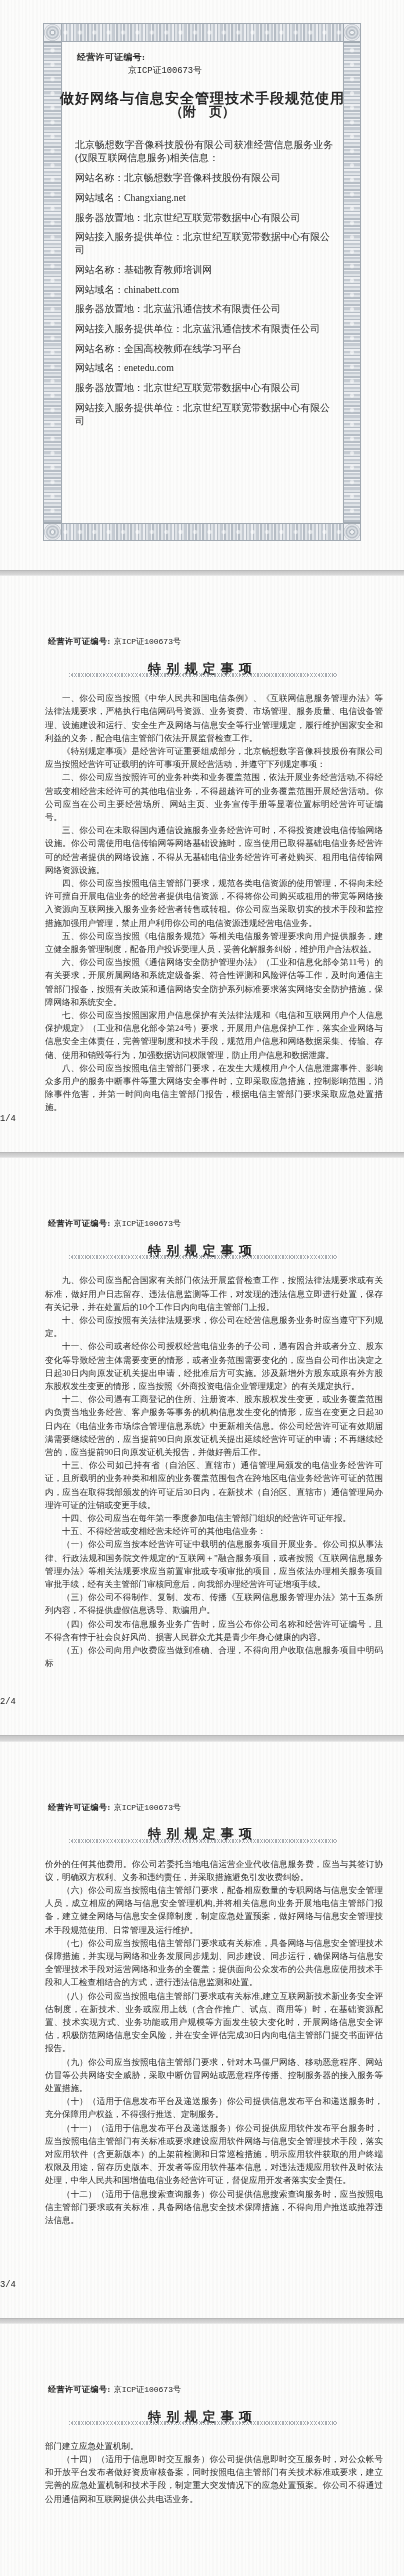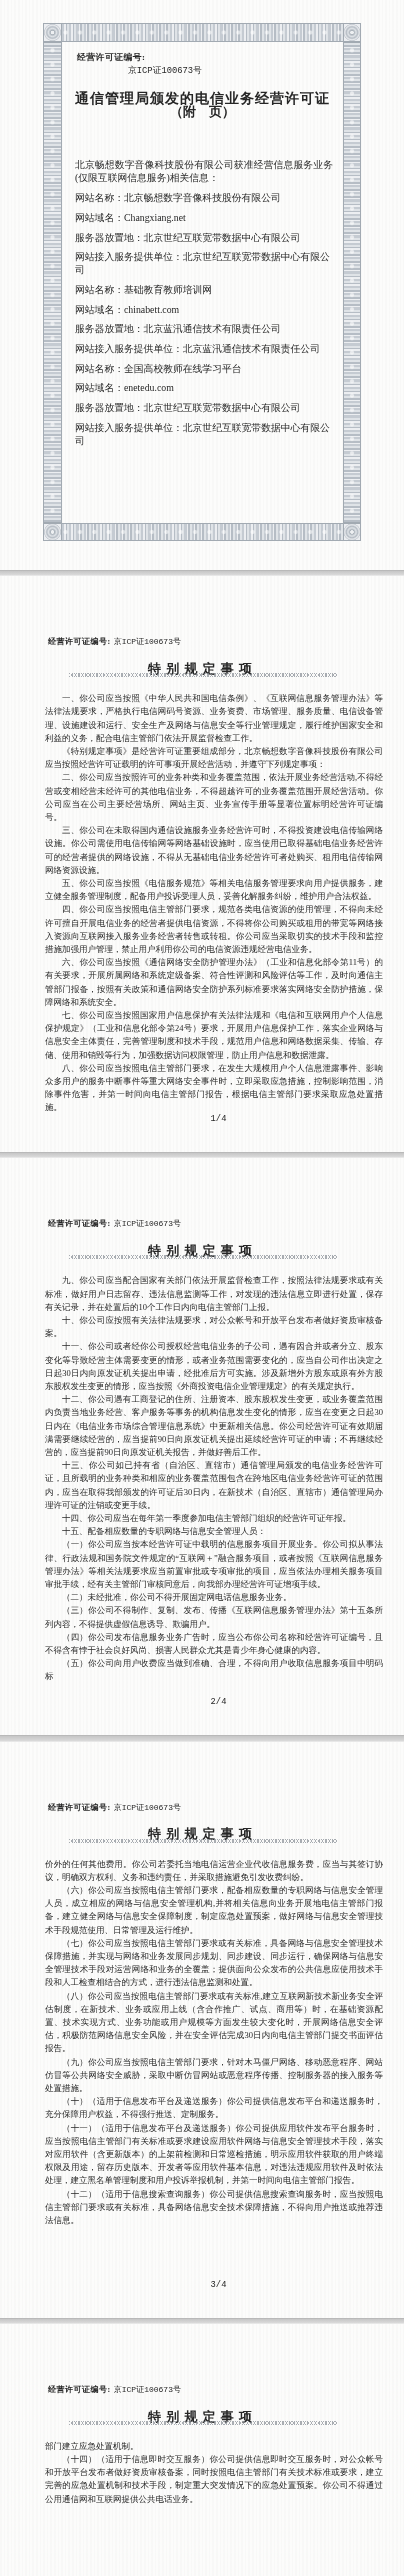--- a/index.html
+++ b/index.html
@@ -25,60 +25,60 @@
   .cb.top{top:0;} .cb.bottom{bottom:0;} .cb.left{left:0;} .cb.right{right:0;}
   .corner{position:absolute;width:18.5px;height:18.5px;box-sizing:border-box;border:0.5px solid #a2aab2;
      background:radial-gradient(circle,#eef0f2 1.5px,#aab2ba 2.1px,#dfe3e7 4.1px,#b6bdc5 5.7px,#e8eaed 7.2px,#c5cbd2 8.2px,#eceef1 8.8px);}
   .corner.tl{left:0;top:0;} .corner.tr{right:0;top:0;} .corner.bl{left:0;bottom:0;} .corner.br{right:0;bottom:0;}
 
   .cert-licline{position:absolute;left:77px;top:52px;font-size:8.8px;font-weight:bold;letter-spacing:0.5px;}
   .cert-licno{position:absolute;left:128px;top:65px;font-size:8.8px;font-family:"Liberation Mono","DejaVu Sans Mono",monospace;}
   .cert-title{position:absolute;left:0;width:405px;top:81px;text-align:center;font-size:14px;
               font-weight:bold;letter-spacing:1px;}
   .cert-subtitle{position:absolute;left:0;width:405px;top:103px;text-align:center;font-size:13px;font-weight:bold;}
-  .cert-body{position:absolute;left:75px;top:138px;width:258px;font-size:9.8px;line-height:13px;margin-top:20px;}
+  .cert-body{position:absolute;left:75px;top:138px;width:258px;font-size:9.8px;line-height:13px;}
   .cert-intro{margin:0 0 7.2px 0;text-align:justify;}
   .entry{margin:0 0 6.7px 0;text-align:left;}
 
   
   .special{font-size:8.5px;}
   #page2{height:576px;} #page3{height:577px;} #page4{height:576px;} #page5{height:550px;}
   .sp-licline{position:absolute;left:48px;top:60px;font-size:8px;}
   .sp-licline .lbl{font-weight:bold;letter-spacing:0.5px;}
   .sp-licline .no{font-family:"Liberation Mono","DejaVu Sans Mono",monospace;margin-left:3.1px;}
   .sp-title{position:absolute;left:0;width:400px;top:73px;text-align:center;font-size:13px;font-weight:bold;
             letter-spacing:5.2px;text-indent:5.2px;}
   .zigzag{position:absolute;left:69px;top:97px;width:268px;height:4.1px;opacity:.7;
      background:repeating-linear-gradient(120deg,#868d94 0 0.8px,rgba(0,0,0,0) 0.8px 3.1px),
                 repeating-linear-gradient(60deg,#868d94 0 0.8px,rgba(0,0,0,0) 0.8px 3.1px);}
   .sp-body{position:absolute;left:45px;top:116px;width:338px;line-height:13.2px;}
   p.para{margin:0;text-indent:2em;text-align:justify;}
   p.para.cont{text-indent:0;}
-  .page-no{position:absolute;left:0;width:351px;text-align:center;font-size:8.8px;
-           font-family:"Liberation Mono","DejaVu Sans Mono",monospace;padding-left:43px;}
+  .page-no{position:absolute;left:0;width:351px;text-align:left;font-size:8.8px;
+           font-family:"Liberation Mono","DejaVu Sans Mono",monospace;}
   #page2 .page-no,#page3 .page-no,#page4 .page-no{bottom:28px;}
 </style>
 </head>
 <body>
 
 <section class="page" id="page1">
   <div class="cert-frame">
     <div class="cb h top"></div>
     <div class="cb h bottom"></div>
     <div class="cb v left"></div>
     <div class="cb v right"></div>
     <div class="corner tl"></div>
     <div class="corner tr"></div>
     <div class="corner bl"></div>
     <div class="corner br"></div>
   </div>
 
   <div class="cert-licline">经营许可证编号:</div>
   <div class="cert-licno">京ICP证100673号</div>
-  <h1 class="cert-title">通信管理局颁发的电信业务经营许可证</h1>
+  <h1 class="cert-title">做好网络与信息安全管理技术手段规范使用</h1>
   <div class="cert-subtitle">（附　页）</div>
 
   <div class="cert-body">
     <p class="cert-intro">北京畅想数字音像科技股份有限公司获准经营信息服务业务(仅限互联网信息服务)相关信息：</p>
 
       <p class="entry"><span>网站名称：</span><span>北京畅想数字音像科技股份有限公司</span></p>
 
       <p class="entry"><span>网站域名：</span><span>Changxiang.net</span></p>
 
       <p class="entry"><span>服务器放置地：</span><span>北京世纪互联宽带数据中心有限公司</span></p>
@@ -115,24 +115,24 @@
   <div class="sp-body">
 
       <p class="para">一、你公司应当按照《中华人民共和国电信条例》、《互联网信息服务管理办法》等法律法规要求，严格执行电信网码号资源、业务资费、市场管理、服务质量、电信设备管理、设施建设和运行、安全生产及网络与信息安全等行业管理规定，履行维护国家安全和利益的义务，配合电信主管部门依法开展监督检查工作。</p>
 
       <p class="para">《特别规定事项》是经营许可证重要组成部分，北京畅想数字音像科技股份有限公司应当按照经营许可证载明的许可事项开展经营活动，并遵守下列规定事项：</p>
 
       <p class="para">二、你公司应当按照许可的业务种类和业务覆盖范围，依法开展业务经营活动,不得经营或变相经营未经许可的其他电信业务，不得超越许可的业务覆盖范围开展经营活动。你公司应当在公司主要经营场所、网站主页、业务宣传手册等显著位置标明经营许可证编号。</p>
 
       <p class="para">三、你公司在未取得国内通信设施服务业务经营许可时，不得投资建设电信传输网络设施。你公司需使用电信传输网等网络基础设施时，应当使用已取得基础电信业务经营许可的经营者提供的网络设施，不得从无基础电信业务经营许可者处购买、租用电信传输网网络资源设施。</p>
 
+      <p class="para">四、你公司应当按照电信主管部门要求，规范各类电信资源的使用管理，不得向未经许可擅自开展电信业务的经营者提供电信资源，不得将你公司购买或租用的带宽等网络接入资源向互联网接入服务业务经营者转售或转租。你公司应当采取切实的技术手段和监控措施加强用户管理，禁止用户利用你公司的电信资源违规经营电信业务。</p>
+
       <p class="para">五、你公司应当按照《电信服务规范》等相关电信服务管理要求向用户提供服务，建立健全服务管理制度，配备用户投诉受理人员，妥善化解服务纠纷，维护用户合法权益。</p>
 
-      <p class="para">四、你公司应当按照电信主管部门要求，规范各类电信资源的使用管理，不得向未经许可擅自开展电信业务的经营者提供电信资源，不得将你公司购买或租用的带宽等网络接入资源向互联网接入服务业务经营者转售或转租。你公司应当采取切实的技术手段和监控措施加强用户管理，禁止用户利用你公司的电信资源违规经营电信业务。</p>
-
       <p class="para">六、你公司应当按照《通信网络安全防护管理办法》（工业和信息化部令第11号）的有关要求，开展所属网络和系统定级备案、符合性评测和风险评估等工作，及时向通信主管部门报备，按照有关政策和通信网络安全防护系列标准要求落实网络安全防护措施，保障网络和系统安全。</p>
 
       <p class="para">七、你公司应当按照国家用户信息保护有关法律法规和《电信和互联网用户个人信息保护规定》（工业和信息化部令第24号）要求，开展用户信息保护工作，落实企业网络与信息安全主体责任，完善管理制度和技术手段，规范用户信息和网络数据采集、传输、存储、使用和销毁等行为，加强数据访问权限管理，防止用户信息和数据泄露。</p>
 
       <p class="para">八、你公司应当按照电信主管部门要求，在发生大规模用户个人信息泄露事件、影响众多用户的服务中断事件等重大网络安全事件时，立即采取应急措施，控制影响范围，消除事件危害，并第一时间向电信主管部门报告，根据电信主管部门要求采取应急处置措施。</p>
 
   </div>
   <div class="page-no">1/4</div>
 </section>
 
@@ -141,35 +141,34 @@
 <section class="page special" id="page3">
   <div class="sp-licline">
     <span class="lbl">经营许可证编号:</span><span class="no">京ICP证100673号</span>
   </div>
   <h2 class="sp-title">特别规定事项</h2>
   <div class="zigzag"></div>
   <div class="sp-body">
 
       <p class="para">九、你公司应当配合国家有关部门依法开展监督检查工作，按照法律法规要求或有关标准，做好用户日志留存、违法信息监测等工作，对发现的违法信息立即进行处置，保存有关记录，并在处置后的10个工作日内向电信主管部门上报。</p>
 
-      <p class="para">十、你公司应按照有关法律法规要求，对公众帐号和开放平台发布者做好资质审核备案。</p>
+      <p class="para">十、你公司应按照有关法律法规要求，你公司在经营信息服务业务时应当遵守下列规定。</p>
 
       <p class="para">十一、你公司或者经你公司授权经营电信业务的子公司，遇有因合并或者分立、股东变化等导致经营主体需要变更的情形，或者业务范围需要变化的，应当自公司作出决定之日起30日内向原发证机关提出申请，经批准后方可实施。涉及新增外方股东或原有外方股东股权发生变更的情形，应当按照《外商投资电信企业管理规定》的有关规定执行。</p>
 
       <p class="para">十二、你公司遇有工商登记的住所、注册资本、股东股权发生变更，或业务覆盖范围内负责当地业务经营、客户服务等事务的机构信息发生变化的情形，应当在变更之日起30日内在《电信业务市场综合管理信息系统》中更新相关信息。你公司经营许可证有效期届满需要继续经营的，应当提前90日向原发证机关提出延续经营许可证的申请；不再继续经营的，应当提前90日向原发证机关报告，并做好善后工作。</p>
 
       <p class="para">十三、你公司如已持有省（自治区、直辖市）通信管理局颁发的电信业务经营许可证，且所载明的业务种类和相应的业务覆盖范围包含在跨地区电信业务经营许可证的范围内，应当在取得我部颁发的许可证后30日内，在新技术（自治区、直辖市）通信管理局办理许可证的注销或变更手续。</p>
 
       <p class="para">十四、你公司应当在每年第一季度参加电信主管部门组织的经营许可证年报。</p>
 
-      <p class="para">十五、配备相应数量的专职网络与信息安全管理人员：</p>
+      <p class="para">十五、不得经营或变相经营未经许可的其他电信业务：</p>
 
       <p class="para">（一）你公司应当按本经营许可证中载明的信息服务项目开展业务。你公司拟从事法律、行政法规和国务院文件规定的“互联网＋”融合服务项目，或者按照《互联网信息服务管理办法》等相关法规要求应当前置审批或专项审批的项目，应当依法办理相关服务项目审批手续，经有关主管部门审核同意后，向我部办理经营许可证增项手续。</p>
 
-      <p class="para">（二）未经批准，你公司不得开展固定网电话信息服务业务。</p>
 
       <p class="para">（三）你公司不得制作、复制、发布、传播《互联网信息服务管理办法》第十五条所列内容，不得提供虚假信息诱导、欺骗用户。</p>
 
       <p class="para">（四）你公司发布信息服务业务广告时，应当公布你公司名称和经营许可证编号，且不得含有悖于社会良好风尚、损害人民群众尤其是青少年身心健康的内容。</p>
 
       <p class="para">（五）你公司向用户收费应当做到准确、合理，不得向用户收取信息服务项目中明码标</p>
 
   </div>
   <div class="page-no">2/4</div>
 </section>
@@ -189,21 +188,21 @@
       <p class="para">（六）你公司应当按照电信主管部门要求，配备相应数量的专职网络与信息安全管理人员，成立相应的网络与信息安全管理机构,并将相关信息向业务开展地电信主管部门报备，建立健全网络与信息安全保障制度，制定应急处置预案，做好网络与信息安全管理技术手段规范使用、日常管理及运行维护。</p>
 
       <p class="para">（七）你公司应当按照电信主管部门要求或有关标准，具备网络与信息安全管理技术保障措施，并实现与网络和业务发展同步规划、同步建设、同步运行，确保网络与信息安全管理技术手段对运营网络和业务的全覆盖；提供面向公众发布的公共信息应使用技术手段和人工检查相结合的方式，进行违法信息监测和处置。</p>
 
       <p class="para">（八）你公司应当按照电信主管部门要求或有关标准,建立互联网新技术新业务安全评估制度，在新技术、业务或应用上线（含合作推广、试点、商用等）时，在基础资源配置、技术实现方式、业务功能或用户规模等方面发生较大变化时，开展网络信息安全评估，积极防范网络信息安全风险，并在安全评估完成30日内向电信主管部门提交书面评估报告。</p>
 
       <p class="para">（九）你公司应当按照电信主管部门要求，针对木马僵尸网络、移动恶意程序、网站仿冒等公共网络安全威胁，采取中断仿冒网站或恶意程序传播、控制服务器的接入服务等处置措施。</p>
 
       <p class="para">（十）（适用于信息发布平台及递送服务）你公司提供信息发布平台和递送服务时，充分保障用户权益，不得强行推送、定制服务。</p>
 
-      <p class="para">（十一）（适用于信息发布平台及递送服务）你公司提供应用软件发布平台服务时，应当按照电信主管部门有关标准或要求建设应用软件网络与信息安全管理技术手段，落实对应用软件（含更新版本）的上架前检测和日常巡检措施，明示应用软件获取的用户终端权限及用途，留存历史版本、开发者等应用软件基本信息，对违法违规应用软件及时依法处理，建立黑名单管理制度和用户投诉举报机制，并第一时间向电信主管部门报告。</p>
+      <p class="para">（十一）（适用于信息发布平台及递送服务）你公司提供应用软件发布平台服务时，应当按照电信主管部门有关标准或要求建设应用软件网络与信息安全管理技术手段，落实对应用软件（含更新版本）的上架前检测和日常巡检措施，明示应用软件获取的用户终端权限及用途，留存历史版本、开发者等应用软件基本信息，对违法违规应用软件及时依法处理，中华人民共和国增值电信业务经营许可证，督促应用开发者落实安全责任。</p>
 
       <p class="para">（十二）（适用于信息搜索查询服务）你公司提供信息搜索查询服务时，应当按照电信主管部门要求或有关标准，具备网络信息安全技术保障措施，不得向用户推送或推荐违法信息。</p>
 
 
   </div>
   <div class="page-no">3/4</div>
 </section>
 
 <div class="sep"></div>
 

